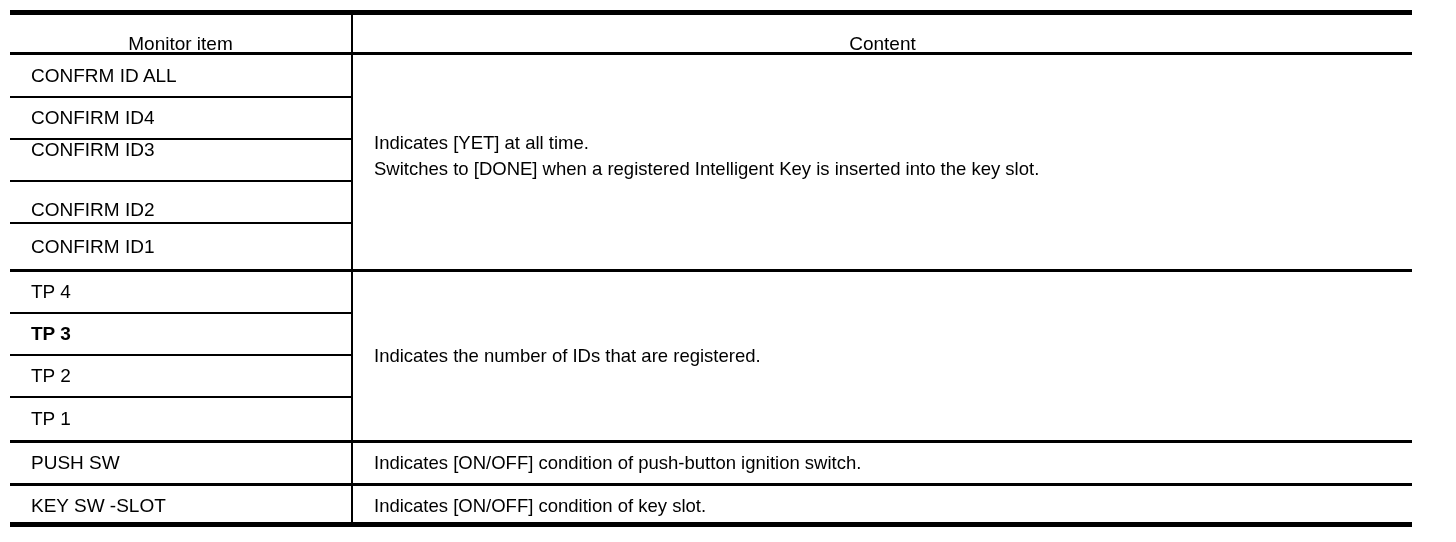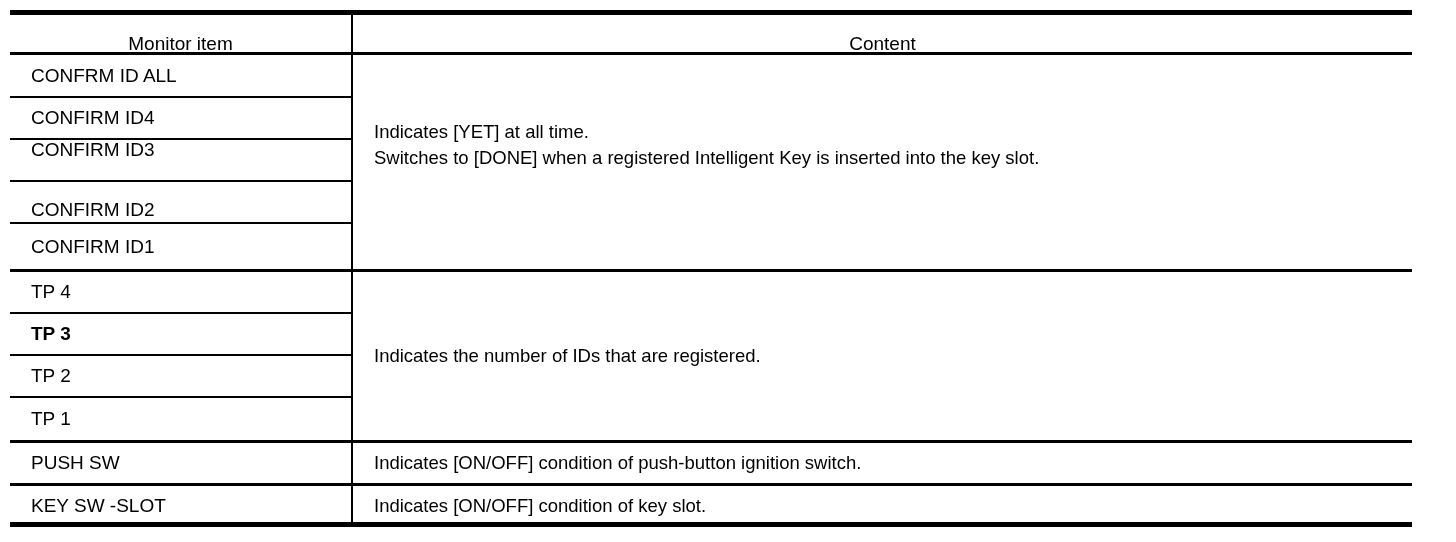--- a/index.html
+++ b/index.html
@@ -113,21 +113,21 @@
 
   <div class="header-cell" id="header-content">Content</div>
   <div class="header-cell" id="header-monitor-item">Monitor item</div>
 
   <div class="item-cell" style="top:45px;  height:41px;">CONFRM ID ALL</div>
   <div class="item-cell" style="top:88px;  height:40px;text-align:center;">CONFIRM ID4</div>
   <div class="item-cell" style="top:120px; height:40px;">CONFIRM ID3</div>
   <div class="item-cell" style="top:172px; height:56px;">CONFIRM ID2</div>
   <div class="item-cell" style="top:214px; height:45px;">CONFIRM ID1</div>
 
-  <div class="content-cell" style="top:46px; height:177px;">
+  <div class="content-cell" style="top:57px; height:177px;">
     <div class="line">Indicates [YET] at all time.</div>
     <div class="line">Switches to [DONE] when a registered Intelligent Key is inserted into the key slot.</div>
   </div>
 
   <div class="item-cell" style="top:262px; height:40px;">TP 4</div>
   <div class="item-cell" style="top:304px; height:40px;font-weight:bold;">TP 3</div>
   <div class="item-cell" style="top:346px; height:40px;">TP 2</div>
   <div class="item-cell" style="top:388px; height:42px;">TP 1</div>
 
   <div class="content-cell" style="top:262px; height:168px;">

